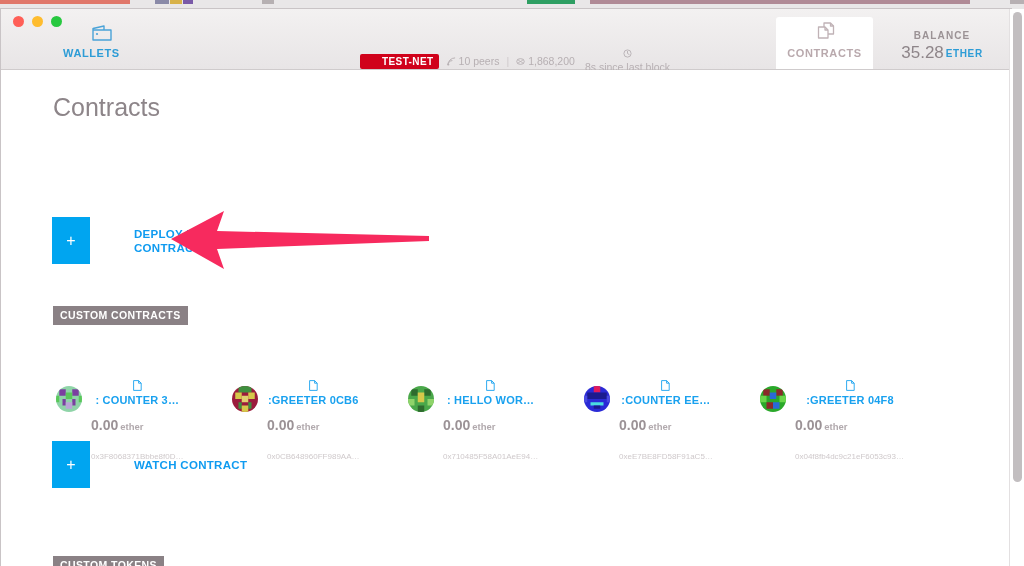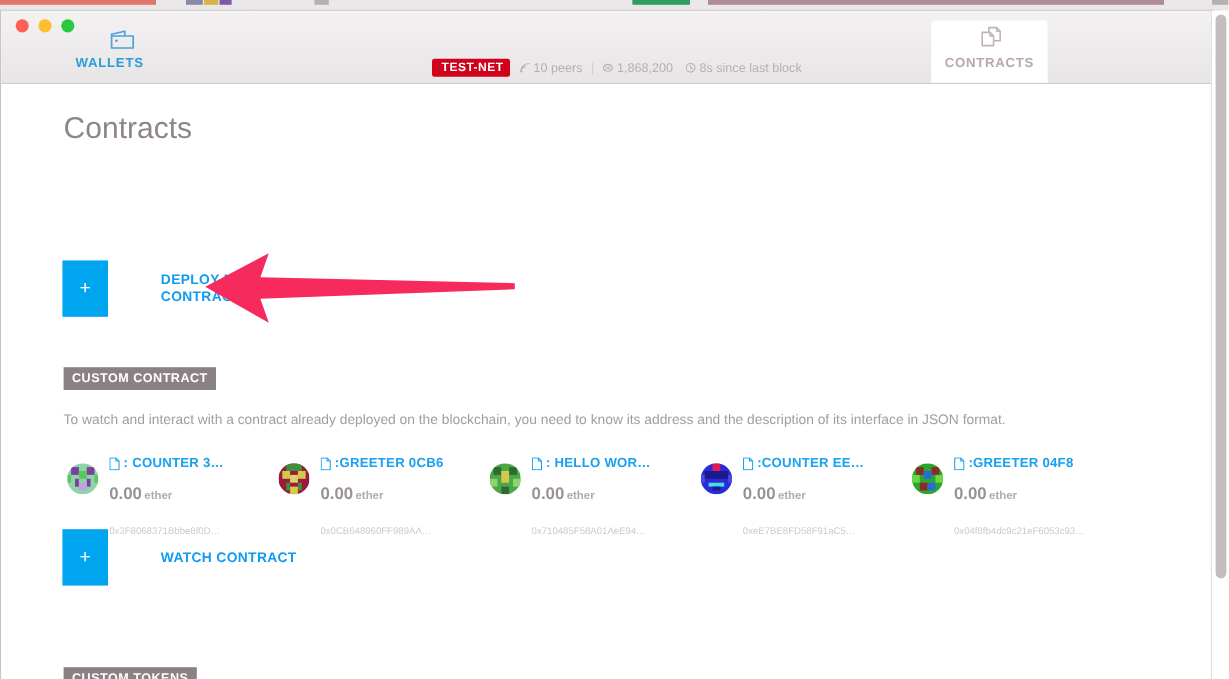--- a/index.html
+++ b/index.html
@@ -145,27 +145,27 @@
     font-size: 10.5px;
     color: #b7b0b3;
     white-space: nowrap;
   }
   .netbadge {
     background: #d0021b;
     color: #ffffff;
     font-size: 10px;
     font-weight: bold;
     letter-spacing: 0.4px;
-    padding: 2px 5px 2px 8px;
+    padding: 2px 5px 2px 22px;
     border-radius: 2px;
     margin-right: 8px;
   }
   .netstatus .item { display: inline-flex; align-items: center; gap: 3px; }
   .netstatus .sep { margin: 0 7px; color: #cfcacc; }
-  .netstatus .gap { margin-left: 10px; }
+  .netstatus .gap { margin-left: 10px; flex-direction: column; }
 
   
   .page {
     position: relative;
     padding: 0;
     background: #ffffff;
     height: 497px;
   }
 
   .page-title {
@@ -251,20 +251,21 @@
   .card-body { overflow: hidden; }
   .card-name {
     font-size: 11px;
     font-weight: bold;
     color: #19a1ef;
     letter-spacing: 0.2px;
     white-space: nowrap;
     display: flex;
     align-items: center;
     gap: 3px;
+    flex-direction: column;
   }
   .card-bal {
     margin-top: 11px;
     font-size: 14px;
     font-weight: 700;
     color: #9b9296;
     white-space: nowrap;
   }
   .card-bal .unit {
     font-size: 9.5px;
@@ -380,40 +381,45 @@
           <svg width="22" height="22" viewBox="0 0 22 22">
             <path d="M10 2 L16.5 2 L19.5 5 L19.5 13 L10 13 Z" fill="none" stroke="#c0b2b6" stroke-width="1.3" stroke-linejoin="round"></path>
             <path d="M16.5 2 L16.5 5 L19.5 5" fill="none" stroke="#c0b2b6" stroke-width="1.3" stroke-linejoin="round"></path>
             <path d="M4.5 6 L11 6 L14 9 L14 17 L4.5 17 Z" fill="#ffffff" stroke="#c0b2b6" stroke-width="1.3" stroke-linejoin="round"></path>
             <path d="M11 6 L11 9 L14 9" fill="none" stroke="#c0b2b6" stroke-width="1.3" stroke-linejoin="round"></path>
           </svg>
         </div>
         <div class="tab-label">CONTRACTS</div>
       </div>
 
+      <div class="balance-box">
+        <div class="balance-title">BALANCE</div>
+        <div class="balance-value">
+          <span>35.28</span><span class="unit">ETHER</span>
+        </div>
+      </div>
     </div>
 
     <div class="page">
 
       <div class="page-title">Contracts</div>
 
       <div class="addrow" id="deploy-row">
         <div class="plusbox">+</div>
         <div class="addlabel">DEPLOY NEW
 CONTRACT</div>
       </div>
 
       <div class="arrow-anno">
         <svg width="262" height="64" viewBox="0 0 262 64">
           <path d="M2 32 L55 4 L48 24 L260 29 L260 34 L48 42 L55 62 Z" fill="#f72a5e"></path>
         </svg>
       </div>
 
-      <div class="section-chip" id="chip-contracts">CUSTOM CONTRACT</div>
-      <div class="section-desc" id="desc-contracts">To watch and interact with a contract already deployed on the blockchain, you need to know its address and the description of its interface in JSON format.</div>
+      <div class="section-chip" id="chip-contracts">CUSTOM CONTRACTS</div>
 
       <div class="cards">
 
         <div class="card">
           <div class="ident">
             <svg width="26" height="26" viewBox="0 0 8 8">
               <rect width="8" height="8" fill="#8fd4a8"></rect>
               <rect x="1" y="1" width="2" height="2" fill="#7b3fa0"></rect>
               <rect x="5" y="1" width="2" height="2" fill="#7b3fa0"></rect>
               <rect x="3" y="2" width="2" height="2" fill="#5ac85a"></rect>

